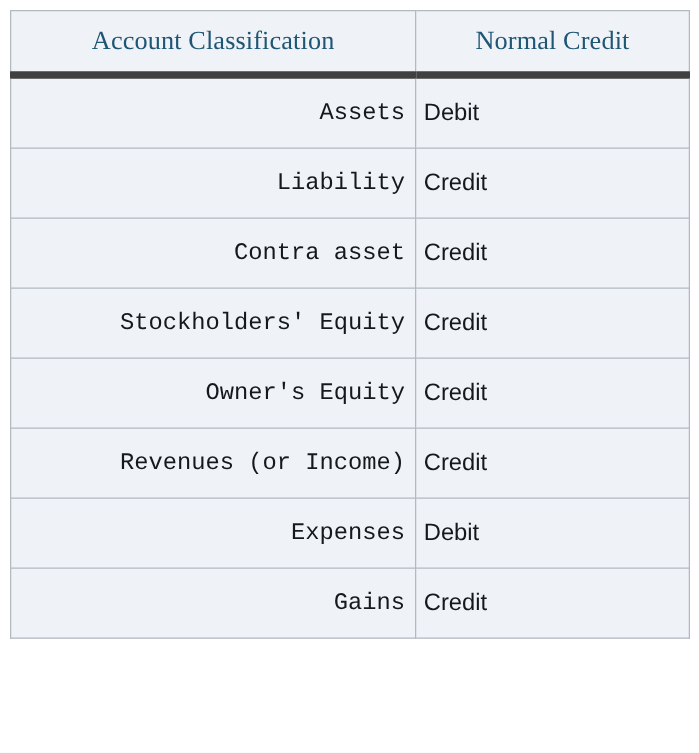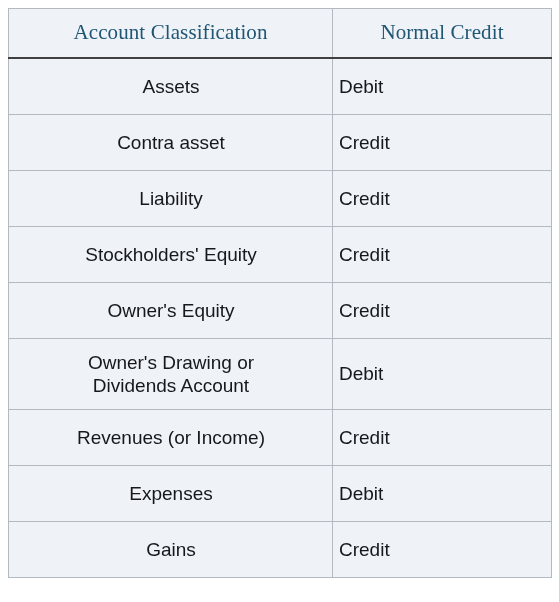--- a/index.html
+++ b/index.html
@@ -36,42 +36,43 @@
   table.acct-table th,
   table.acct-table td {
     border: 1px solid #b3b9c1;
     background: #eff2f7;
     padding: 0;
     vertical-align: middle;
   }
 
   
   table.acct-table thead th {
-    border-bottom: 2px solid #404040;
+    border-bottom: 6px solid #404040;
     height: 42px;
     text-align: center;
     font-family: "Liberation Serif", serif;
     font-weight: normal;
     font-size: 21px;
     color: #1e5674;
     letter-spacing: 0.1px;
     padding: 2px 6px 4px 6px;
   }
 
   
   table.acct-table tbody td {
     height: 47px;
     font-size: 19px;
     color: #15181c;
     line-height: 1.22;
   }
 
   table.acct-table tbody td.cell-classification {
-    text-align: center;
+    text-align: right;
     padding: 4px 8px 4px 9px;
+    font-family: Liberation Mono, monospace;
   }
 
   table.acct-table tbody td.cell-balance {
     text-align: left;
     padding: 4px 6px;
   }
 
   table.acct-table tbody tr.row-tall td {
     height: 62px;
   }
@@ -92,41 +93,34 @@
         <th>Account Classification</th>
         <th>Normal Credit</th>
       </tr>
     </thead>
     <tbody>
       <tr>
         <td class="cell-classification">Assets</td>
         <td class="cell-balance">Debit</td>
       </tr>
       <tr>
-        <td class="cell-classification">Contra asset</td>
+        <td class="cell-classification">Liability</td>
         <td class="cell-balance">Credit</td>
       </tr>
       <tr>
-        <td class="cell-classification">Liability</td>
+        <td class="cell-classification">Contra asset</td>
         <td class="cell-balance">Credit</td>
       </tr>
       <tr>
         <td class="cell-classification">Stockholders' Equity</td>
         <td class="cell-balance">Credit</td>
       </tr>
       <tr>
         <td class="cell-classification">Owner's Equity</td>
         <td class="cell-balance">Credit</td>
-      </tr>
-      <tr class="row-tall">
-        <td class="cell-classification">
-          <span class="wrap-line">Owner's Drawing or</span>
-          <span class="wrap-line">Dividends Account</span>
-        </td>
-        <td class="cell-balance">Debit</td>
       </tr>
       <tr>
         <td class="cell-classification">Revenues (or Income)</td>
         <td class="cell-balance">Credit</td>
       </tr>
       <tr>
         <td class="cell-classification">Expenses</td>
         <td class="cell-balance">Debit</td>
       </tr>
       <tr>

